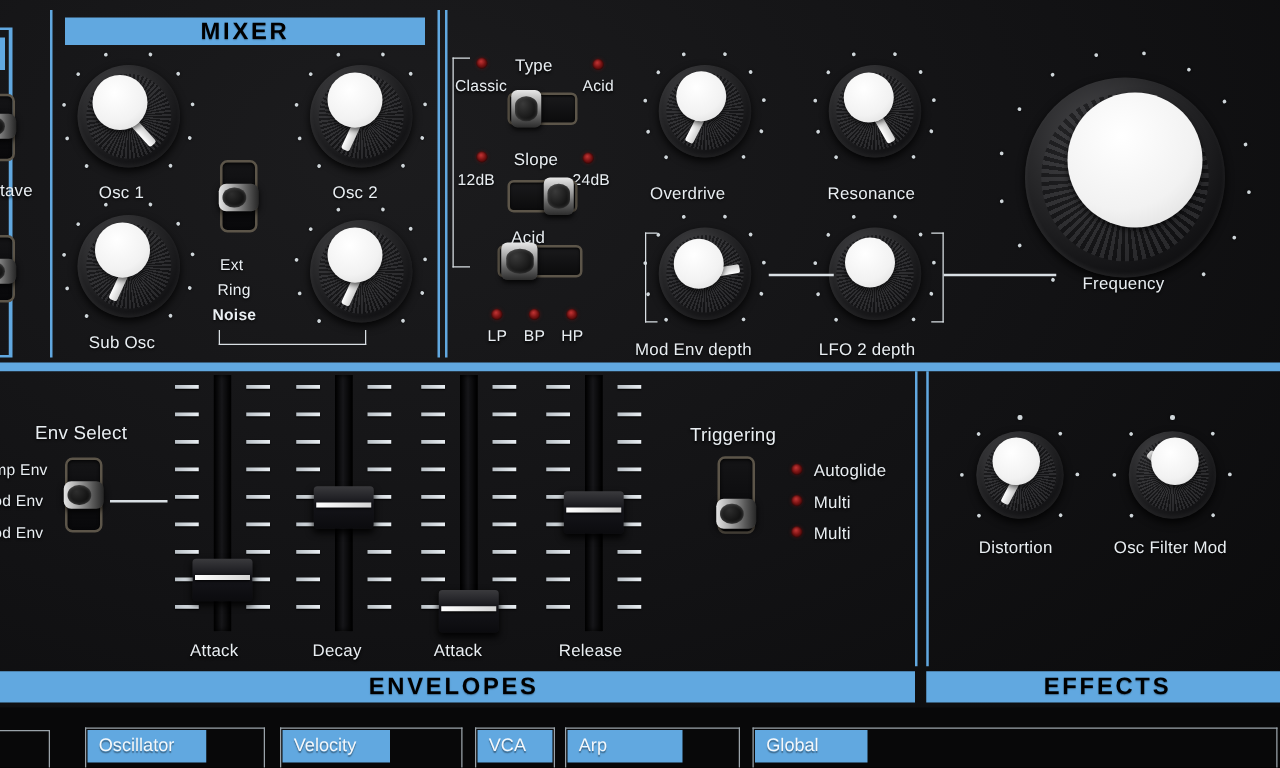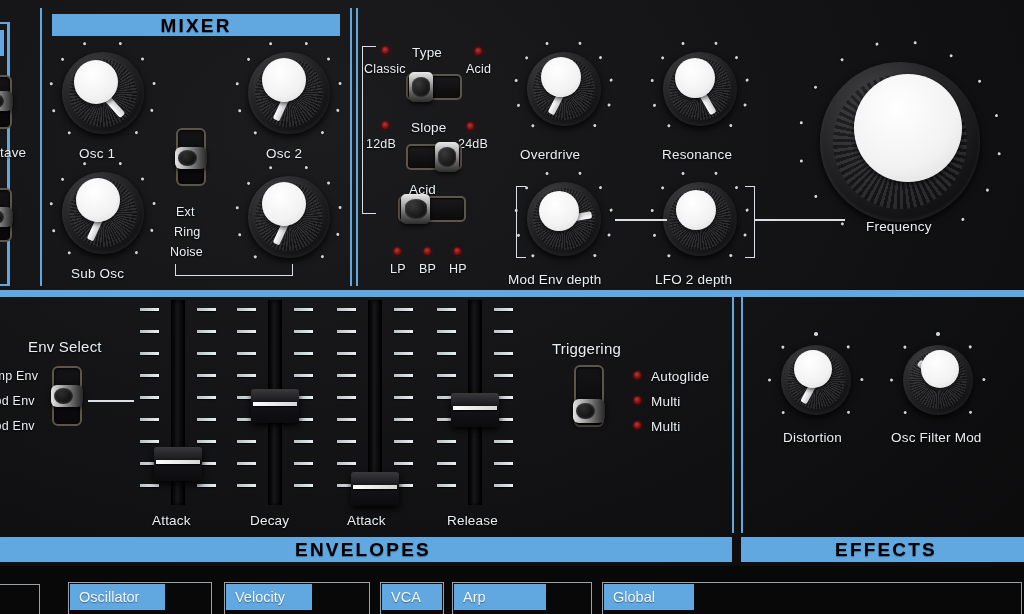--- a/index.html
+++ b/index.html
@@ -271,21 +271,21 @@
            transform-origin:50% 0; transform:rotate(180deg);"></div>
     </div>
     <div class="cap" style="left:14px; top:6px; width:44px; height:44px;"></div>
   </div>
 
   <div class="tog-v" style="left:176px; top:128px; width:30px; height:58px;">
     <div class="bat" style="top:32%;"></div>
   </div>
   <div class="lbl sm" style="left:176px; top:205px;">Ext</div>
   <div class="lbl sm" style="left:174px; top:225px;">Ring</div>
-  <div class="lbl sm" style="left:170px; top:245px;">Noise</div>
+  <div class="lbl sm" style="left:170px; top:245px;font-weight:bold;">Noise</div>
   <div class="bracket" style="left:175px; top:264px; width:118px; height:12px; border-top:none;"></div>
 
   <div class="boxborder" style="left:356px; top:8px; width:672px; height:278px; border-top:none; border-bottom:none; border-right:none;"></div>
 
   <div class="lbl" style="left:412px; top:45px;">Type</div>
   <div class="led" style="left:381px; top:46px;"></div>
   <div class="lbl sm" style="left:364px; top:62px;text-align:center;">Classic</div>
   <div class="led" style="left:474px; top:47px;"></div>
   <div class="lbl sm" style="left:466px; top:62px;">Acid</div>
   <div class="tog-h" style="left:406px; top:74px; width:56px; height:26px;">

